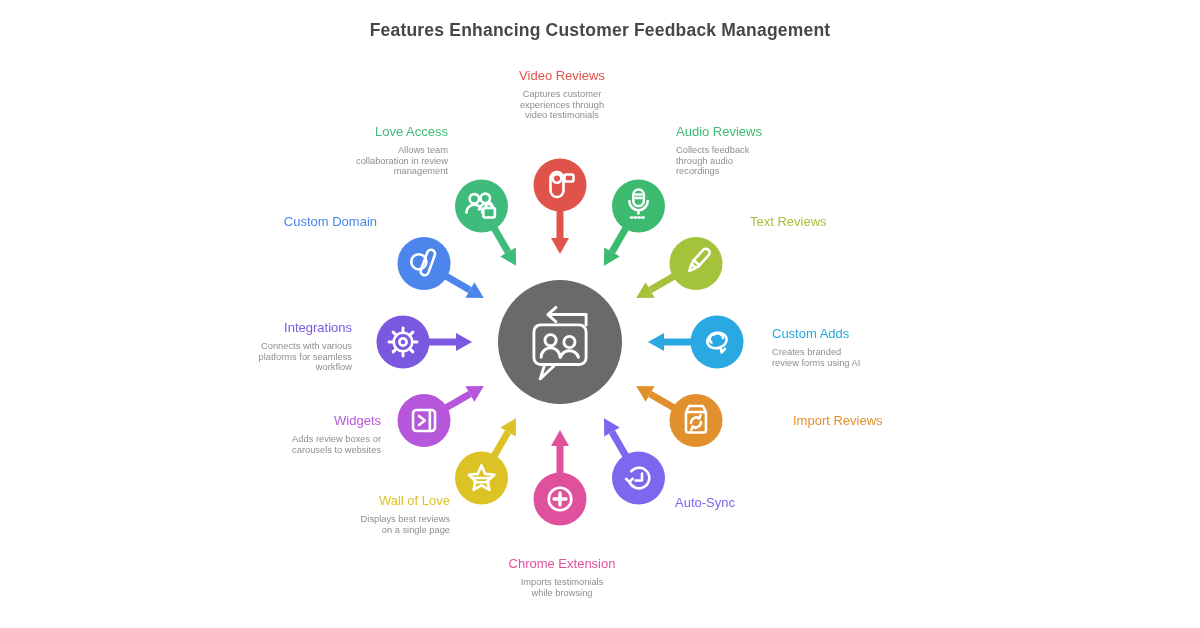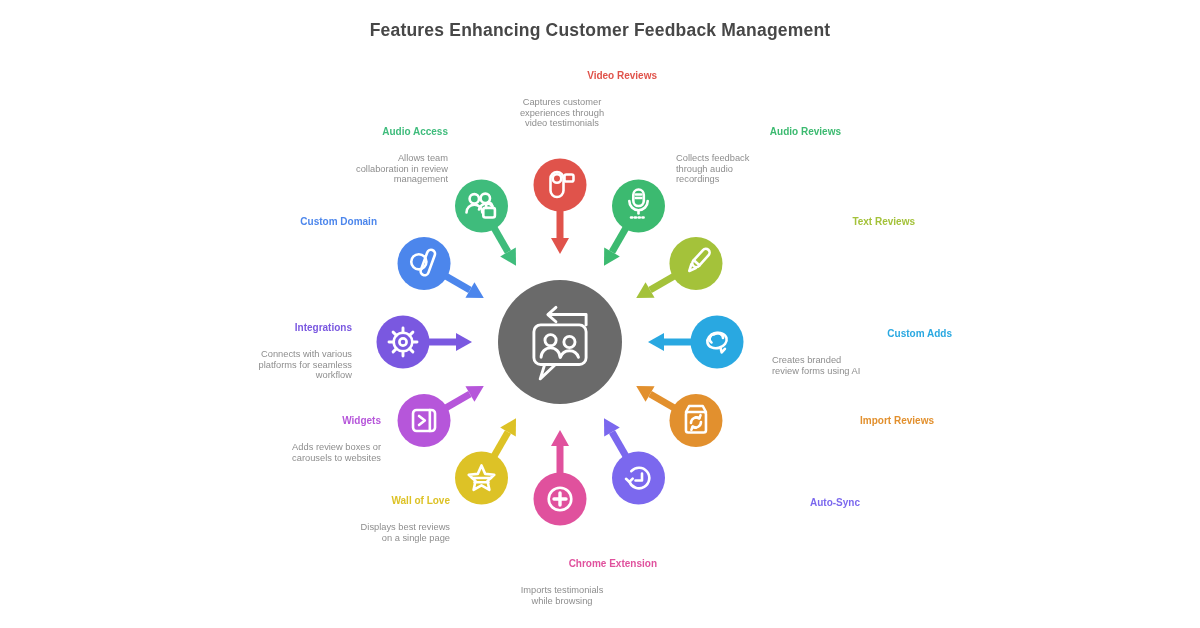--- a/index.html
+++ b/index.html
@@ -7,22 +7,22 @@
     width:1200px;height:628px;background:#ffffff;overflow:hidden;position:relative;
     font-family:"Liberation Sans", sans-serif;
   }
   .stage{position:absolute;left:0;top:0;width:1200px;height:628px;padding-left:40px;}
   .main-title{
     position:absolute;left:0;top:20px;width:1200px;text-align:center;
     font-size:17.5px;font-weight:bold;color:#474747;letter-spacing:.2px;
   }
   #diagram-svg{position:absolute;left:0;top:0;}
   .label{position:absolute;}
-  .label-title{font-size:10px;font-weight:bold;line-height:12px;text-align:right;}
-  .label-desc{font-size:9.3px;line-height:10.6px;color:#8e8e8e;margin-top:15px;white-space:pre-line;}
+  .label-title{font-size:13px;font-weight:normal;line-height:12px;}
+  .label-desc{font-size:9.3px;line-height:10.6px;color:#8e8e8e;margin-top:7px;white-space:pre-line;}
   .align-center{text-align:center;}
   .align-left{text-align:left;}
   .align-right{text-align:right;}
 </style>
 </head>
 <body>
 
 <div class="stage">
   <div class="main-title">Features Enhancing Customer Feedback Management</div>
   <svg id="diagram-svg" width="1200" height="628" viewBox="0 0 1200 628">
@@ -181,21 +181,21 @@
       </div>
       <div class="label align-left" style="left: 750px; top: 216px; width: 165px;">
         <div class="label-title" style="color: rgb(164, 194, 58);">Text Reviews</div>
       </div>
       <div class="label align-left" style="left: 772px; top: 328px; width: 180px;">
         <div class="label-title" style="color: rgb(41, 168, 225);">Custom Adds</div>
         <div class="label-desc">Creates branded
 review forms using AI</div>
       </div>
       <div class="label align-left" style="left: 749px; top: 415px; width: 185px;">
-        <div class="label-title" style="color: rgb(226, 144, 46);">Import Reviews</div>
+        <div class="label-title" style="color: rgb(226, 144, 46); margin-left: 44px;">Import Reviews</div>
       </div>
       <div class="label align-left" style="left: 675px; top: 497px; width: 185px;">
         <div class="label-title" style="color: rgb(123, 104, 238);">Auto-Sync</div>
       </div>
       <div class="label align-center" style="left: 467px; top: 558px; width: 190px;">
         <div class="label-title" style="color: rgb(224, 81, 157);">Chrome Extension</div>
         <div class="label-desc">Imports testimonials
 while browsing</div>
       </div>
       <div class="label align-right" style="left: 265px; top: 495px; width: 185px;">
@@ -211,19 +211,19 @@
       <div class="label align-right" style="left: 167px; top: 322px; width: 185px;">
         <div class="label-title" style="color: rgb(122, 88, 224);">Integrations</div>
         <div class="label-desc">Connects with various
 platforms for seamless
 workflow</div>
       </div>
       <div class="label align-right" style="left: 202px; top: 216px; width: 175px;">
         <div class="label-title" style="color: rgb(76, 134, 236);">Custom Domain</div>
       </div>
       <div class="label align-right" style="left: 263px; top: 126px; width: 185px;">
-        <div class="label-title" style="color: rgb(63, 188, 124);">Audio Access</div>
+        <div class="label-title" style="color: rgb(63, 188, 124);">Love Access</div>
         <div class="label-desc">Allows team
 collaboration in review
 management</div>
       </div>
     </div>
 </div>
 
 </body></html>

